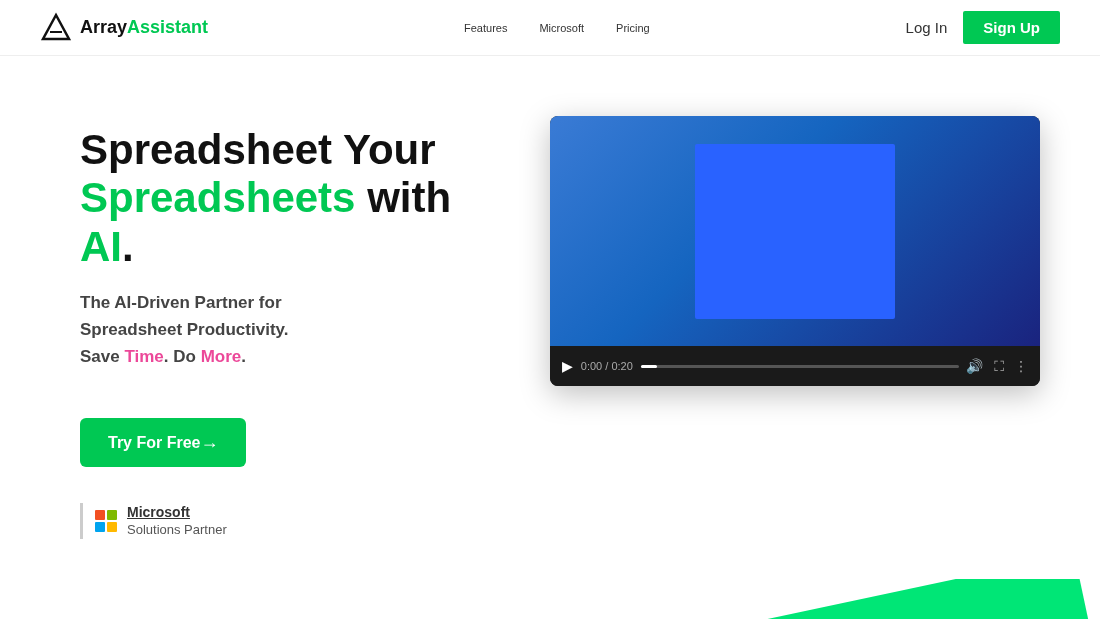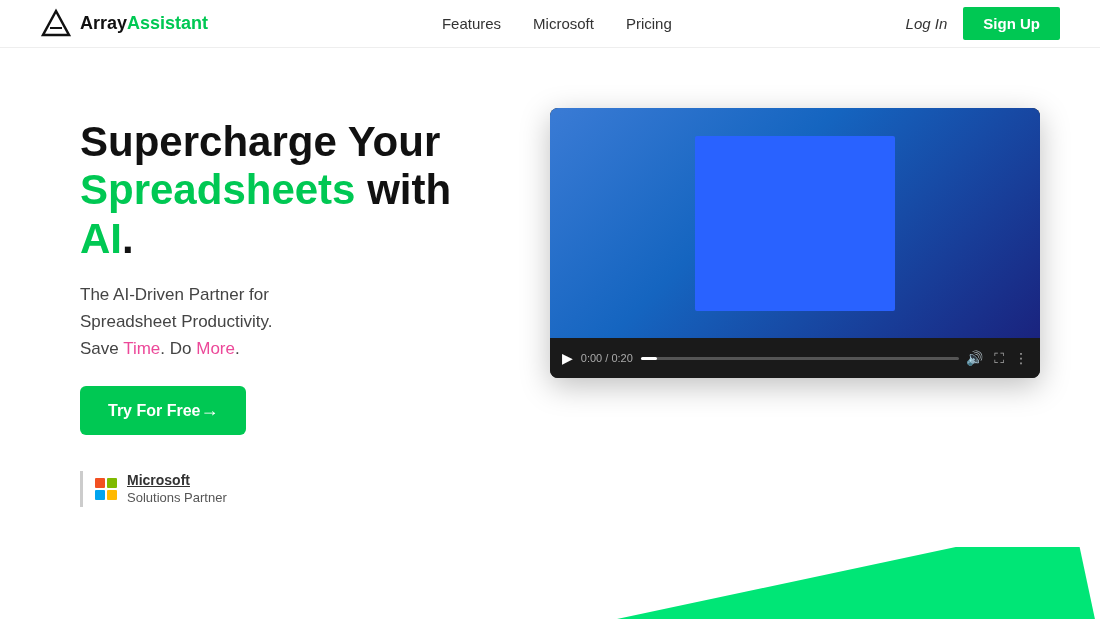--- a/index.html
+++ b/index.html
@@ -4,21 +4,21 @@
   <style>
     * { margin: 0; padding: 0; box-sizing: border-box; }
     body { font-family: -apple-system, BlinkMacSystemFont, 'Segoe UI', sans-serif; background: #fff; overflow-x: hidden; width: 1100px; height: 619px; }
 
     
     .navbar {
       display: flex;
       align-items: center;
       justify-content: space-between;
       padding: 0 40px;
-      height: 48px;
+      height: 56px;
       border-bottom: 1px solid #eee;
       background: #fff;
     }
     .logo-area {
       display: flex;
       align-items: center;
       gap: 8px;
     }
     .logo-icon {
       width: 32px;
@@ -30,37 +30,36 @@
       color: #111;
     }
     .logo-text span.array { color: #111; }
     .logo-text span.assistant { color: #00c853; }
     .nav-links {
       display: flex;
       gap: 32px;
       align-items: center;
     }
     .nav-link {
-      font-size: 15px;
+      font-size: 11px;
       color: #333;
       text-decoration: none;
       cursor: pointer;
     }
     .nav-actions {
       display: flex;
       align-items: center;
       gap: 16px;
     }
     .btn-login {
       font-size: 15px;
       color: #333;
       background: none;
       border: none;
       cursor: pointer;
-      font-style: italic;
     }
     .btn-signup {
       background: #00c853;
       color: #fff;
       border: none;
       border-radius: 2px;
       padding: 8px 20px;
       font-size: 15px;
       font-weight: 600;
       cursor: pointer;
@@ -84,21 +83,22 @@
       font-weight: 800;
       line-height: 1.15;
       color: #111;
       margin-bottom: 18px;
     }
     .hero-title .green { color: #00c853; }
     .hero-subtitle {
       font-size: 17px;
       color: #444;
       line-height: 1.6;
-      margin-bottom: 24px;
+      margin-bottom: 48px;
+      font-weight: bold;
     }
     .hero-subtitle .blue { color: #ec4899; }
     .btn-try {
       display: inline-flex;
       align-items: center;
       background: #00c853;
       color: #fff;
       border: none;
       border-radius: 6px;
       padding: 14px 28px;
@@ -241,21 +241,21 @@
   </div>
   <div class="nav-actions">
     <button class="btn-login">Log In</button>
     <button class="btn-signup">Sign Up</button>
   </div>
 </nav>
 
 <section class="hero">
   <div class="hero-left">
     <h1 class="hero-title">
-      <span>Supercharge Your</span><br>
+      <span>Spreadsheet Your</span><br>
       <span class="green">Spreadsheets</span><span> with </span><span class="green">AI</span><span>.</span>
     </h1>
     <p class="hero-subtitle">
       <span>The AI-Driven Partner for</span><br>
       <span>Spreadsheet Productivity.</span><br>
       <span>Save </span><span class="blue">Time</span><span>. Do </span><span class="blue">More</span><span>.</span>
     </p>
     <button class="btn-try">
       <span>Try For Free</span>
       <span class="arrow">→</span>

